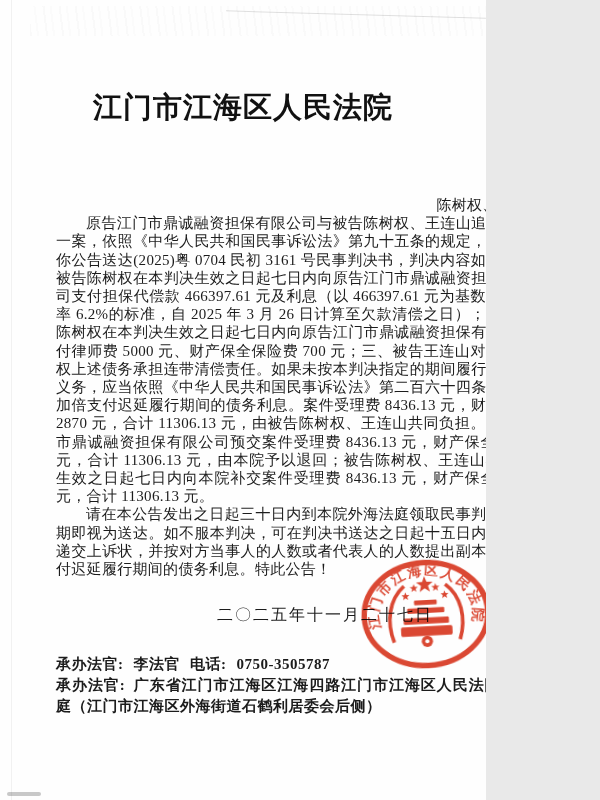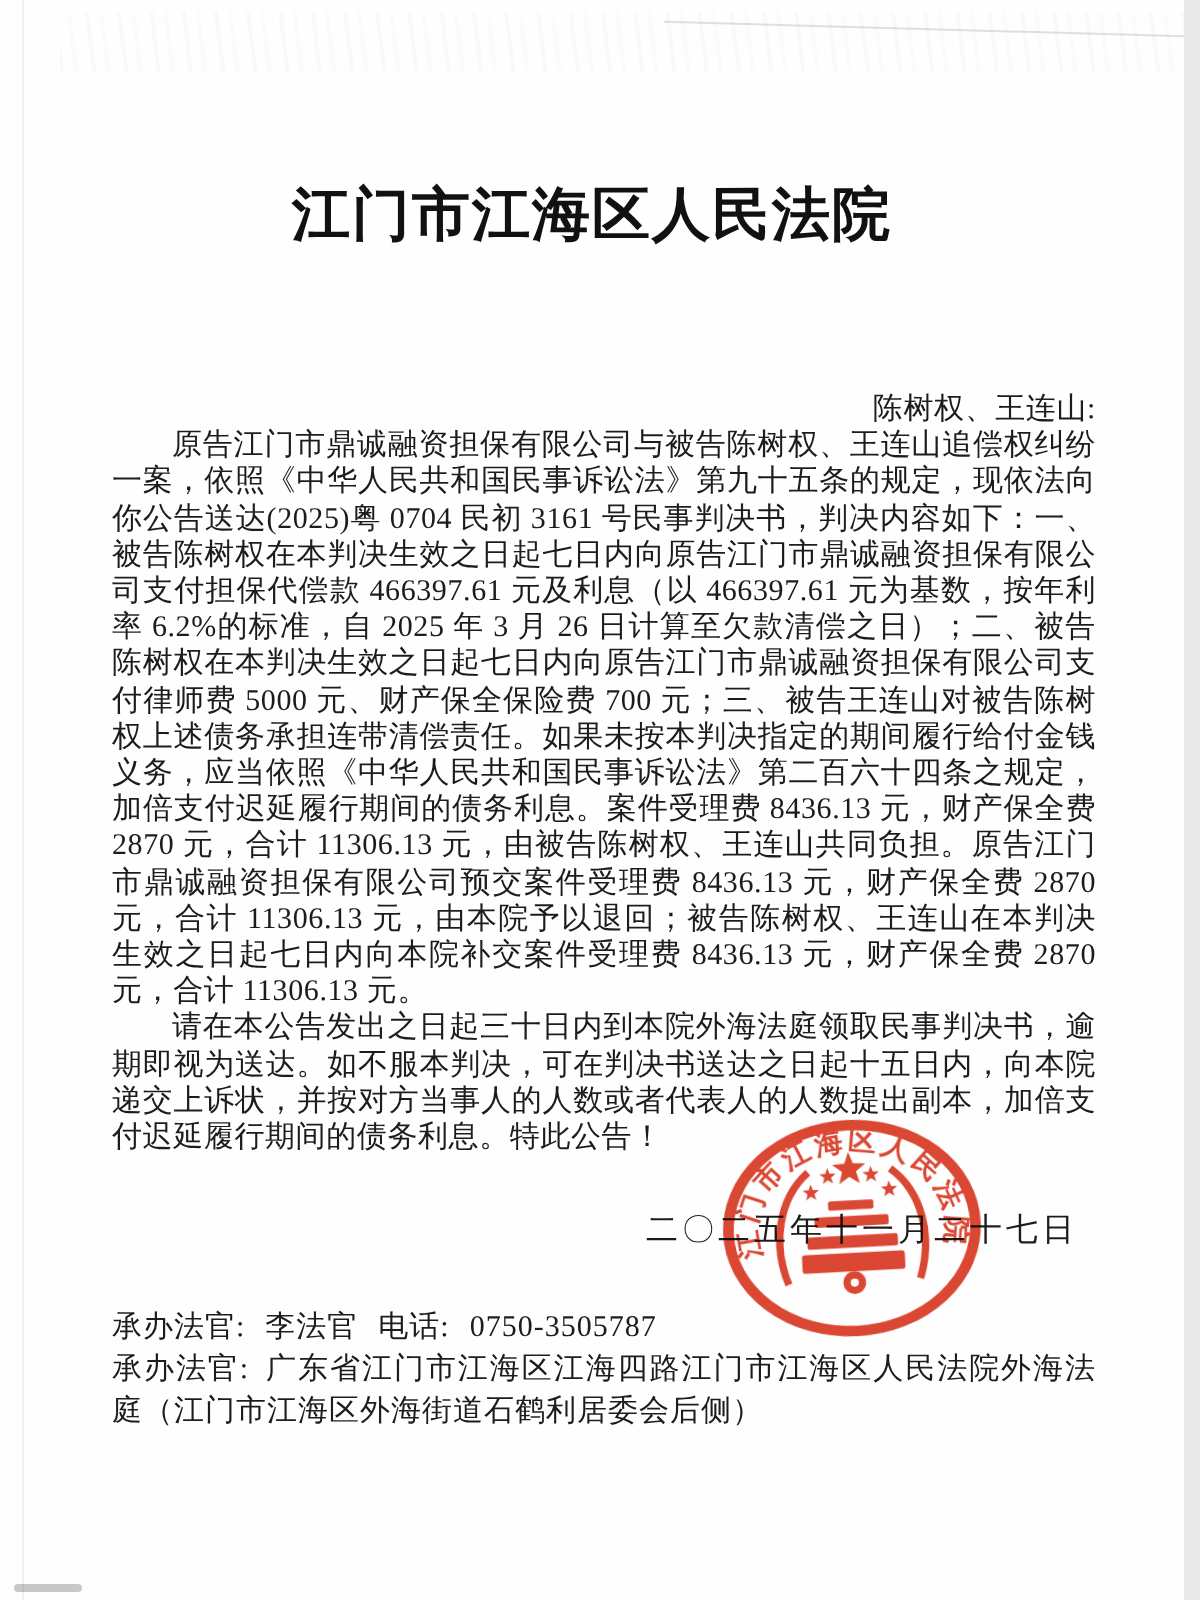--- a/index.html
+++ b/index.html
@@ -3,21 +3,21 @@
 <meta charset="utf-8">
 <style>
   * { margin: 0; padding: 0; box-sizing: border-box; }
   html, body { width: 600px; height: 800px; }
   body {
     font-family: "Liberation Serif", "DejaVu Serif", serif;
     background: #e9e9e9;
   }
   .page {
     position: relative;
-    width: 592px;
+    width: 486px;
     height: 800px;
     background: #fefefe;
     overflow: hidden;
     color: #1c1c1c;
   }
   
   .artifact-top-noise {
     position: absolute; top: 6px; left: 30px; right: 0; height: 30px;
     background: repeating-linear-gradient(83deg,
       rgba(0,0,0,0.025) 0 2px, transparent 2px 7px,
@@ -55,21 +55,21 @@
     text-align: justify;
   }
   .addressee { text-align: right; margin-left: 23px; }
   .doc-body p { text-indent: 2em; }
   .issue-date {
     position: absolute; top: 605px; right: 53px;
     font-size: 16px; letter-spacing: 2px;
   }
   .doc-footer {
     position: absolute; top: 654px; left: 56px; width: 492px;
-    font-size: 15px; line-height: 21px; letter-spacing: 0.5px;
+    font-size: 15px; line-height: 21px; letter-spacing: 0.5px; font-weight: bold;
   }
   .judge-line .seg { margin-right: 10px; }
   .address-par { text-align: justify; }
   .address-par .label { margin-right: 8px; }
   .seal {
     position: absolute; left: 358px; top: 556px;
     width: 138px; height: 116px;
     mix-blend-mode: multiply;
     opacity: 0.93;
     transform: rotate(-3deg);

